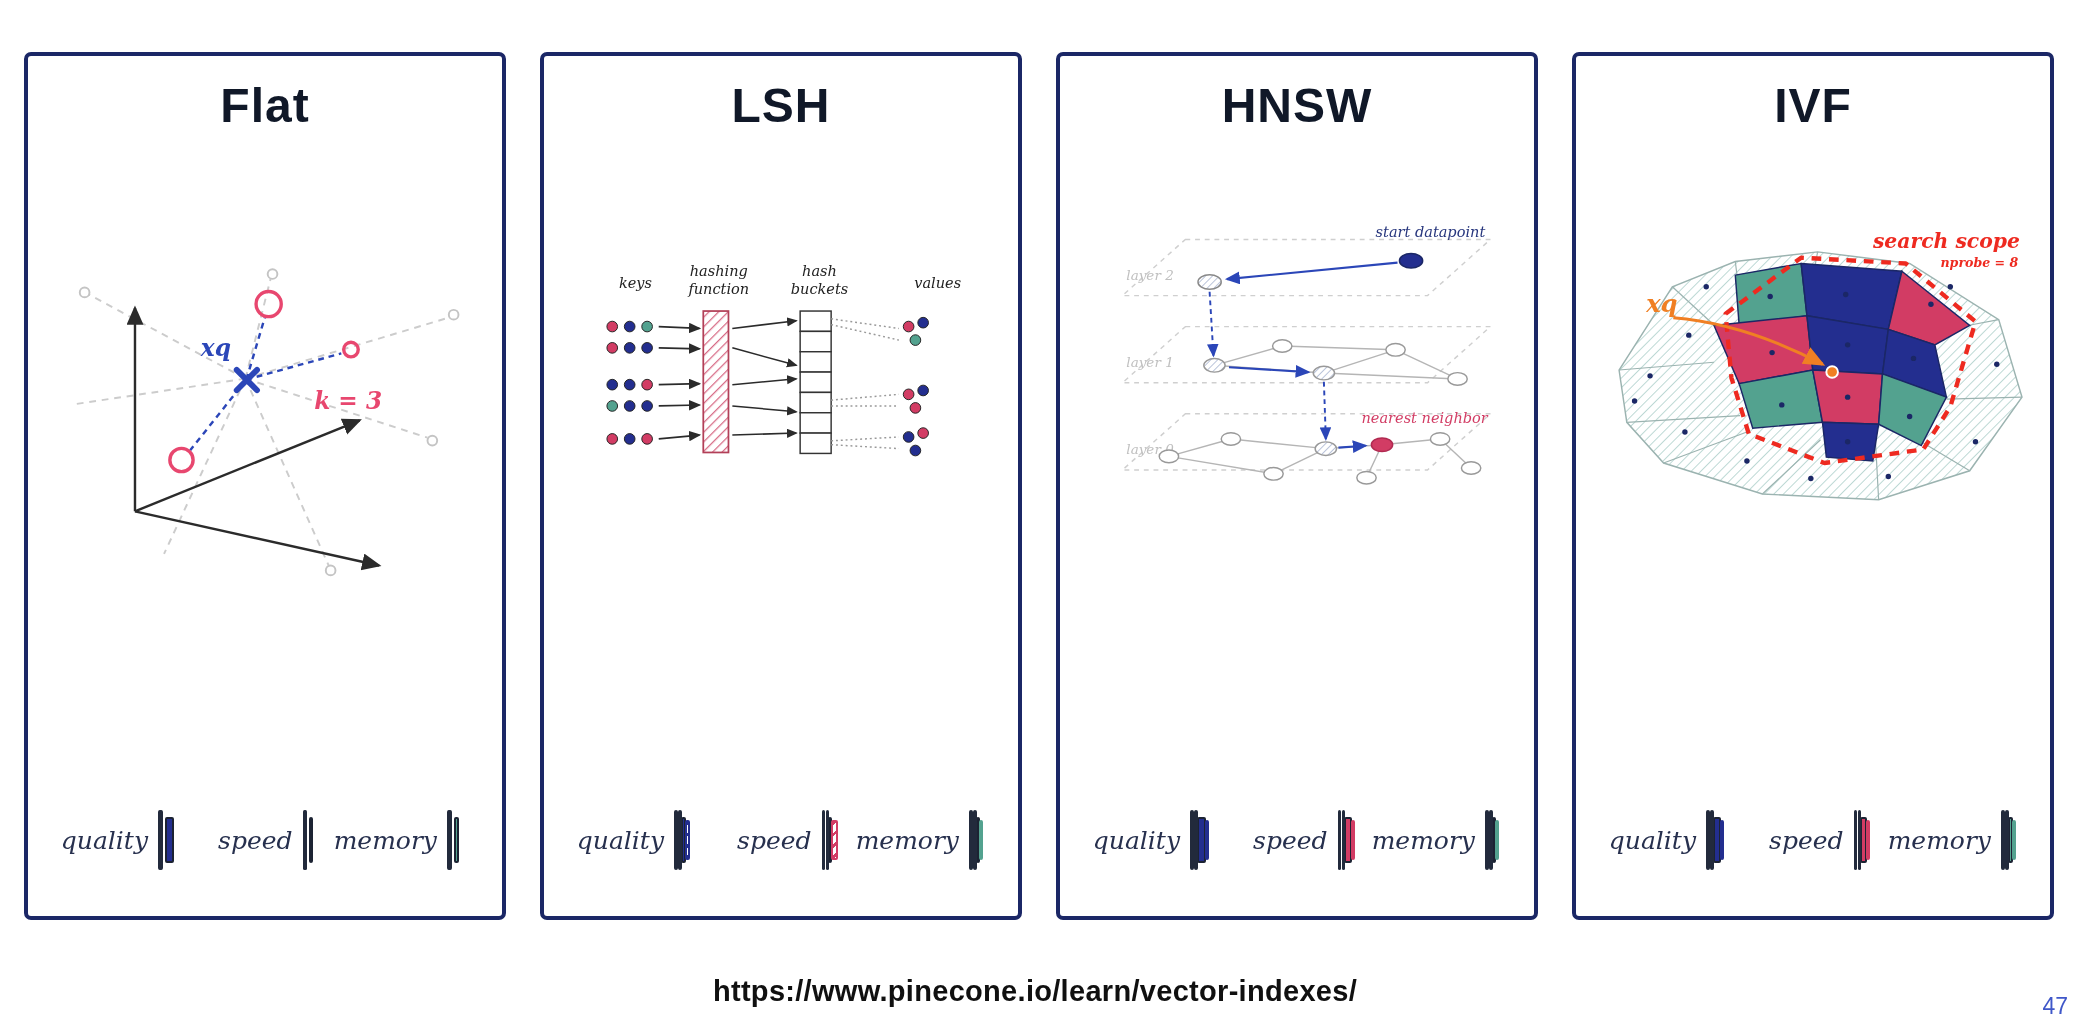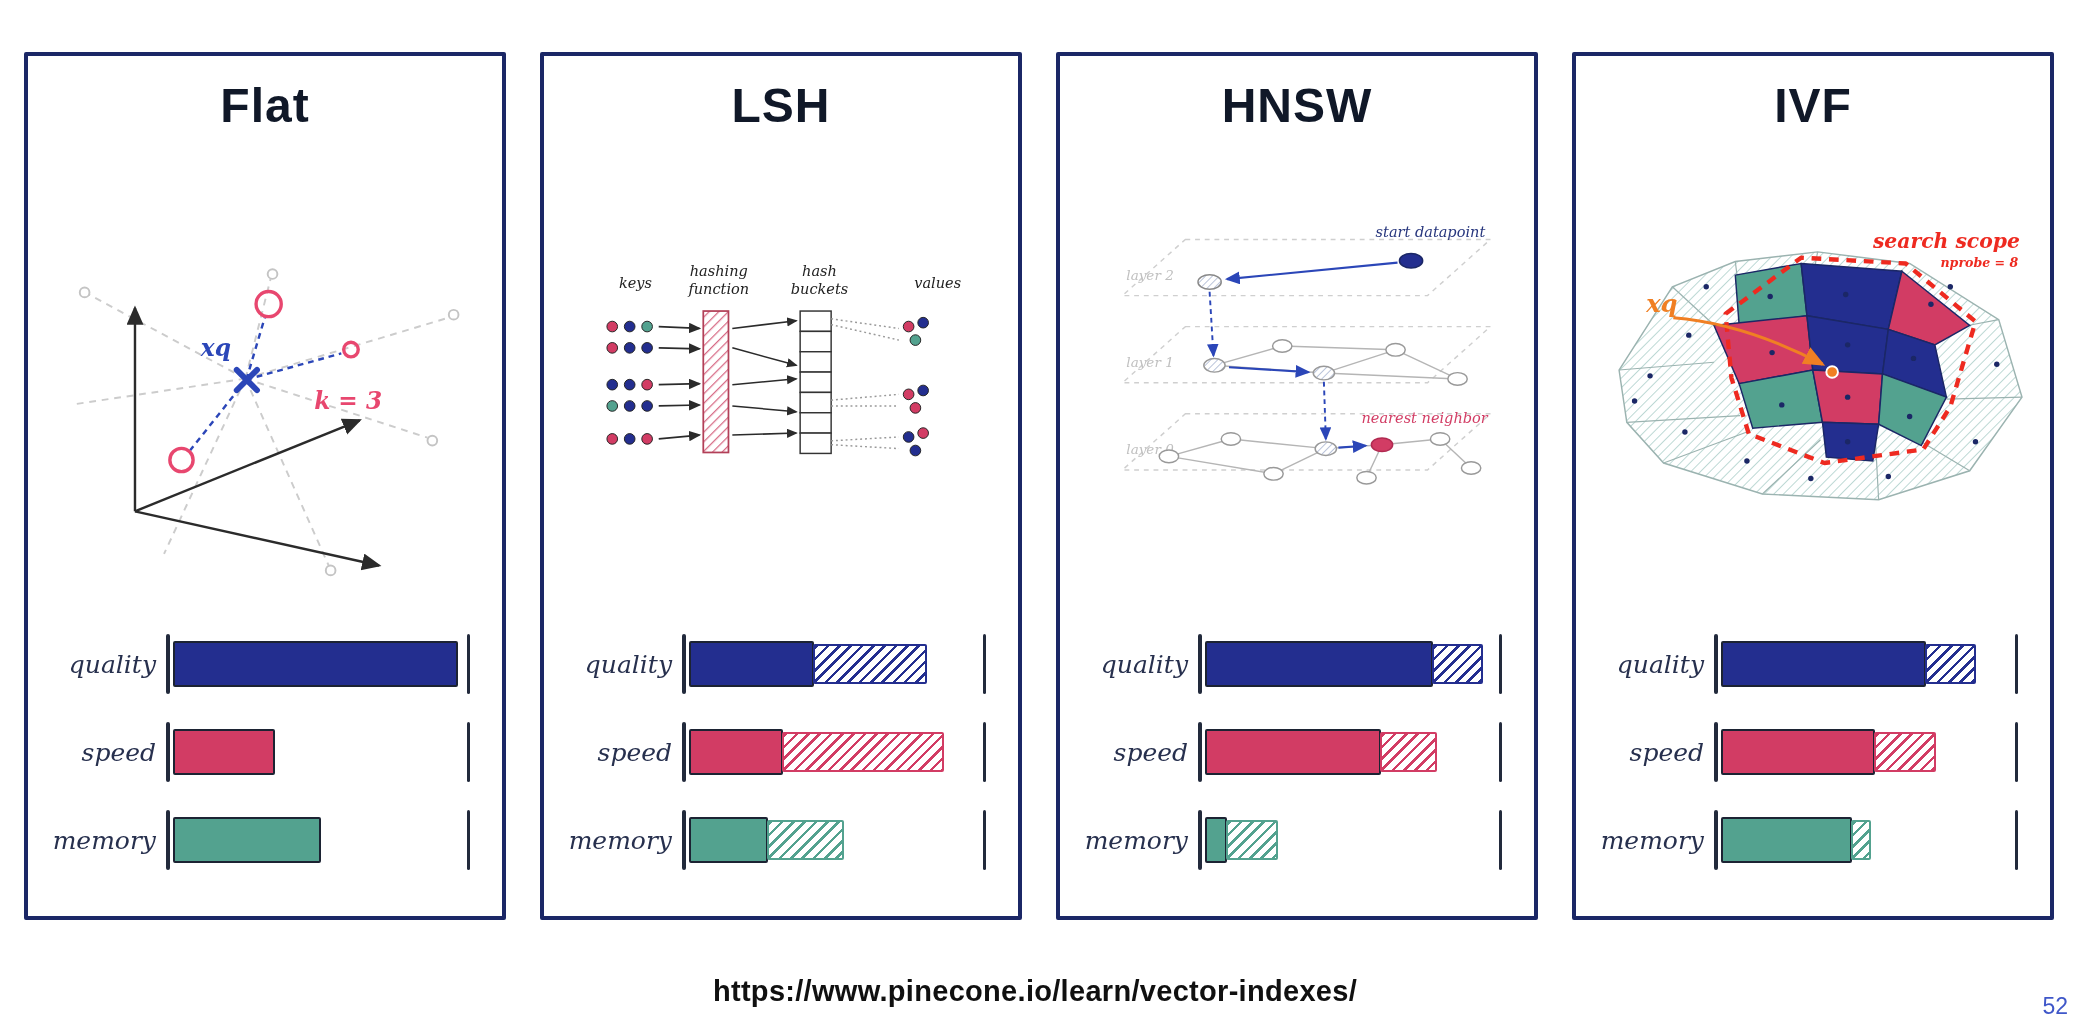--- a/index.html
+++ b/index.html
@@ -1,26 +1,26 @@
 <!DOCTYPE html>
 <html><head>
 <meta charset="utf-8">
 <style>
   *{box-sizing:border-box;margin:0;padding:0}
   html,body{width:2078px;height:1024px}
   body{background:#ffffff;font-family:"Liberation Sans",sans-serif;position:relative;overflow:hidden}
   .panels{display:flex;gap:34px;padding:52px 24px 0}
-  .panel{flex:1;height:868px;border:4px solid #1b2766;border-radius:2px;background:#fff;
+  .panel{flex:1;height:868px;border:4px solid #1b2766;border-radius:7px;background:#fff;
          display:flex;flex-direction:column;align-items:center}
   .panel-title{margin-top:22px;font-size:48px;font-weight:700;color:#101828;letter-spacing:1px}
   .diagram{width:100%;height:452px;display:flex;align-items:center;justify-content:center;margin-top:8px}
   .diagram svg{width:94%;height:auto;display:block}
   svg text{font-family:"DejaVu Serif",serif;font-style:italic}
-  .bars{width:100%;padding:0 26px 0 20px;margin-top:auto;margin-bottom:44px;
-        display:flex;flex-direction:column;gap:24px}
+  .bars{width:100%;padding:0 26px 0 12px;margin-top:auto;margin-bottom:44px;
+        display:flex;flex-direction:row;gap:16px}
   .bar-row{display:flex;align-items:center;height:64px}
   .bar-label{width:118px;text-align:right;padding-right:10px;font-family:"DejaVu Serif",serif;
              font-style:italic;font-size:25px;color:#27304e}
   .bar-track{position:relative;flex:1;height:64px;display:flex;align-items:center}
   .tick{width:3.5px;height:60px;background:#222a3c;border-radius:2px;flex:none}
   .tick.end{position:absolute;right:6px;top:2px}
   .bar-solid{height:46px;border:2.5px solid #1c2333;border-radius:2px;flex:none;margin-left:3px}
   .bar-hatch{height:40px;border:2px solid #1c2333;border-radius:2px;flex:none;margin-left:-1px}
   .caption{position:absolute;left:0;right:8px;bottom:16px;text-align:center;
            font-size:29px;font-weight:700;color:#101010;letter-spacing:.3px}
@@ -428,13 +428,13 @@
           <div class="bar-hatch" style="width: 6.44%; border-color: rgb(83, 162, 143); background: repeating-linear-gradient(135deg, rgb(83, 162, 143) 0px, rgb(83, 162, 143) 2.5px, rgb(255, 255, 255) 2.5px, rgb(255, 255, 255) 8px);"></div>
           <span class="tick end"></span>
         </div>
       </div>
     </div>
   </section>
 
 </div>
 
 <div class="caption">https://www.pinecone.io/learn/vector-indexes/</div>
-<div class="page-number">52</div>
+<div class="page-number">47</div>
 
 </body></html>

